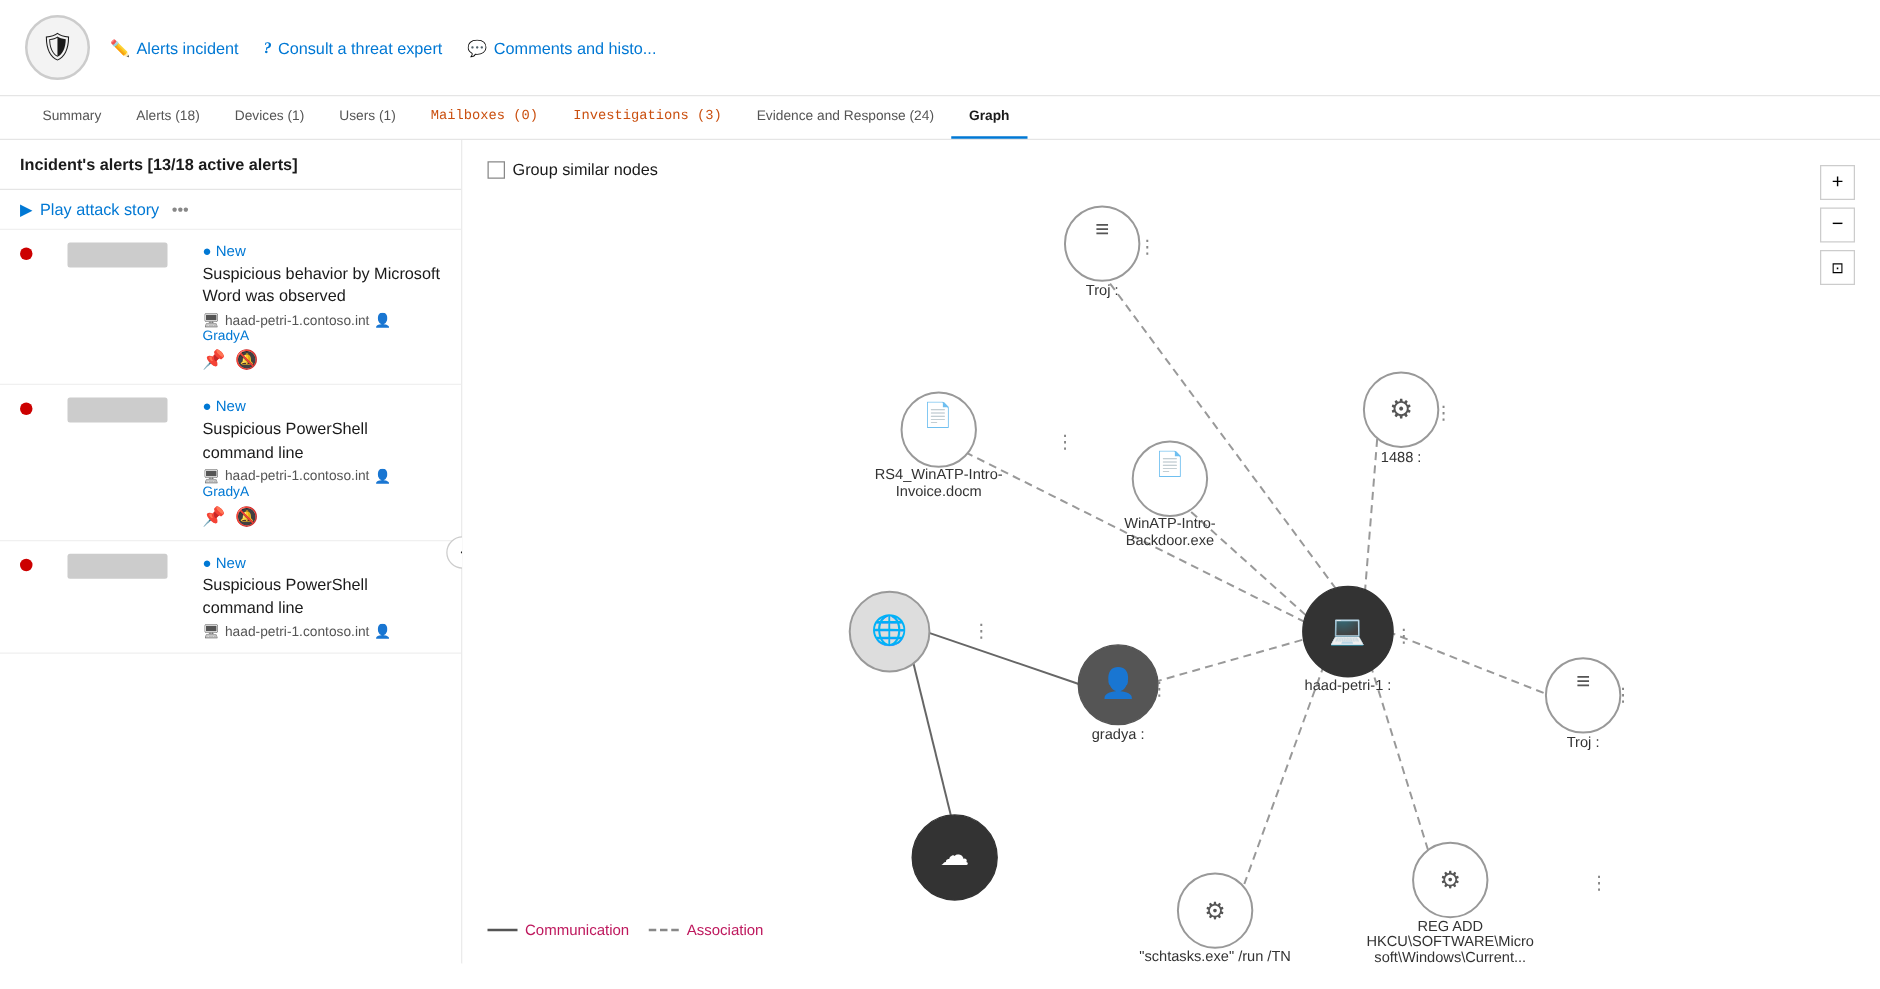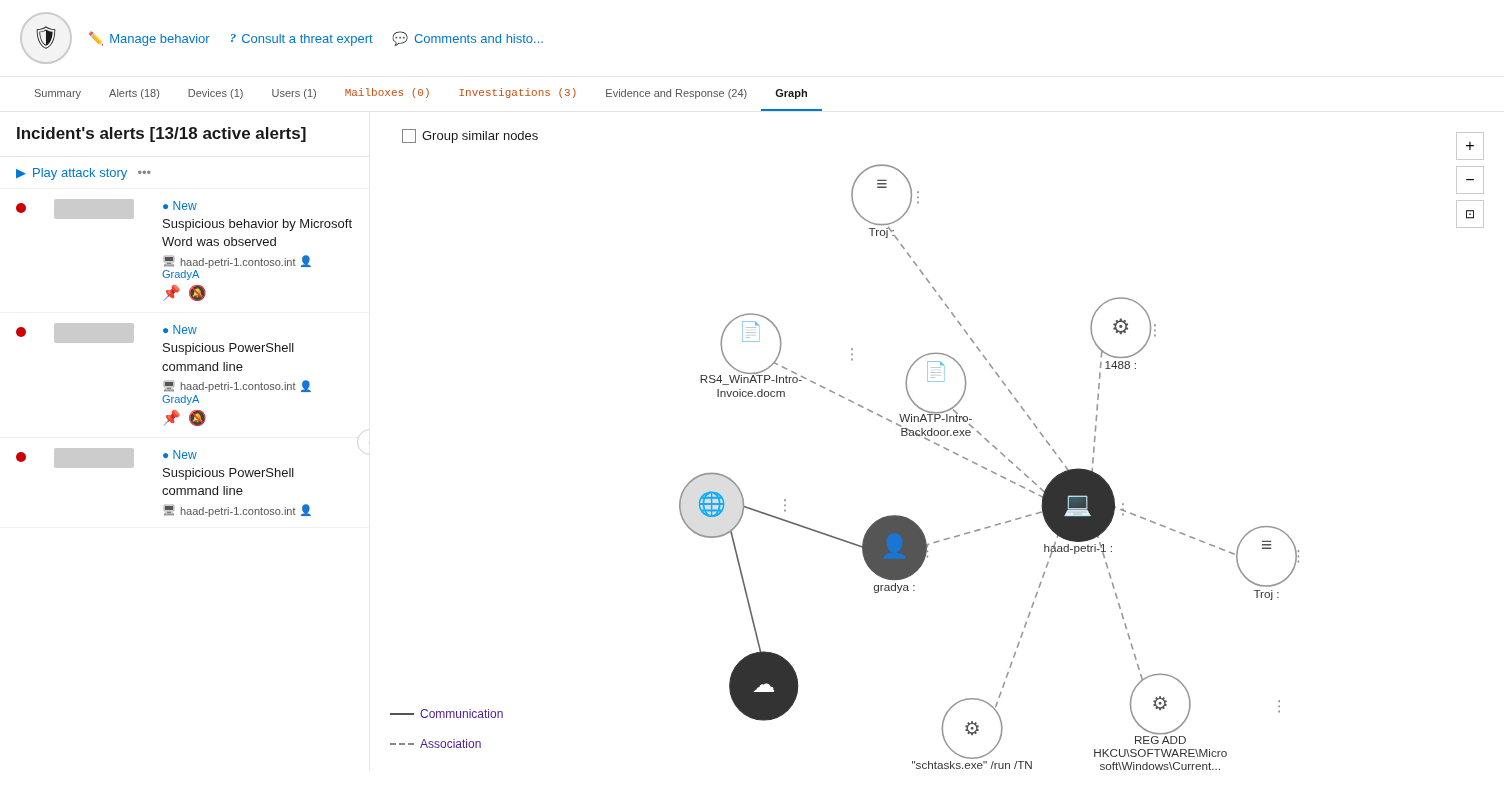--- a/index.html
+++ b/index.html
@@ -61,21 +61,21 @@
     .left-panel {
       width: 370px;
       min-width: 370px;
       border-right: 1px solid #e5e5e5;
       overflow-y: auto;
       position: relative;
     }
     .left-panel-header {
       padding: 12px 16px;
       font-weight: 700;
-      font-size: 17px;
+      font-size: 13px;
       border-bottom: 1px solid #e5e5e5;
     }
     .play-attack {
       display: flex; align-items: center; gap: 6px;
       padding: 8px 16px;
       color: #0078d4; cursor: pointer; font-size: 13px;
       border-bottom: 1px solid #f0f0f0;
     }
 
     .collapse-btn {
@@ -127,43 +127,42 @@
       overflow: hidden;
       background: #fff;
     }
     .graph-toolbar {
       position: absolute; top: 16px; left: 20px;
       display: flex; align-items: center; gap: 8px;
     }
     .checkbox-group {
       display: flex; align-items: center; gap: 6px;
       cursor: pointer;
-      margin-left: 12px;
     }
     .checkbox-box {
       width: 14px; height: 14px; border: 1.5px solid #888;
       background: #fff;
     }
 
     .zoom-controls {
       position: absolute; right: 20px; top: 20px;
       display: flex; flex-direction: column; gap: 6px;
     }
     .zoom-btn {
       width: 28px; height: 28px;
       background: #fff; border: 1px solid #ccc;
       cursor: pointer; font-size: 16px;
       display: flex; align-items: center; justify-content: center;
     }
 
     
     .graph-legend {
       position: absolute; bottom: 20px; left: 20px;
-      display: flex; align-items: flex-start; gap: 16px;
-      font-size: 12px; color: #4c1d95; flex-direction: column;
+      display: flex; align-items: center; gap: 16px;
+      font-size: 12px; color: #be185d;
     }
     .legend-item { display: flex; align-items: center; gap: 6px; }
     .legend-line-solid { width: 24px; height: 2px; background: #555; }
     .legend-line-dashed {
       width: 24px; height: 2px;
       border-top: 2px dashed #888;
     }
 
     
     .graph-svg {
@@ -178,21 +177,21 @@
     .edge-solid { stroke: #666; stroke-width: 1.5; fill: none; }
   </style>
 </head>
 <body>
 
 <div class="header">
   <div class="header-icon">🛡</div>
   <div class="header-actions">
     <button class="header-action-btn">
       <span>✏️</span>
-      <span>Manage behavior</span>
+      <span>Alerts incident</span>
     </button>
     <button class="header-action-btn">
       <span style="font-style:italic;font-weight:bold;font-family:serif;">?</span>
       <span>Consult a threat expert</span>
     </button>
     <button class="header-action-btn">
       <span>💬</span>
       <span>Comments and histo...</span>
     </button>
   </div>

